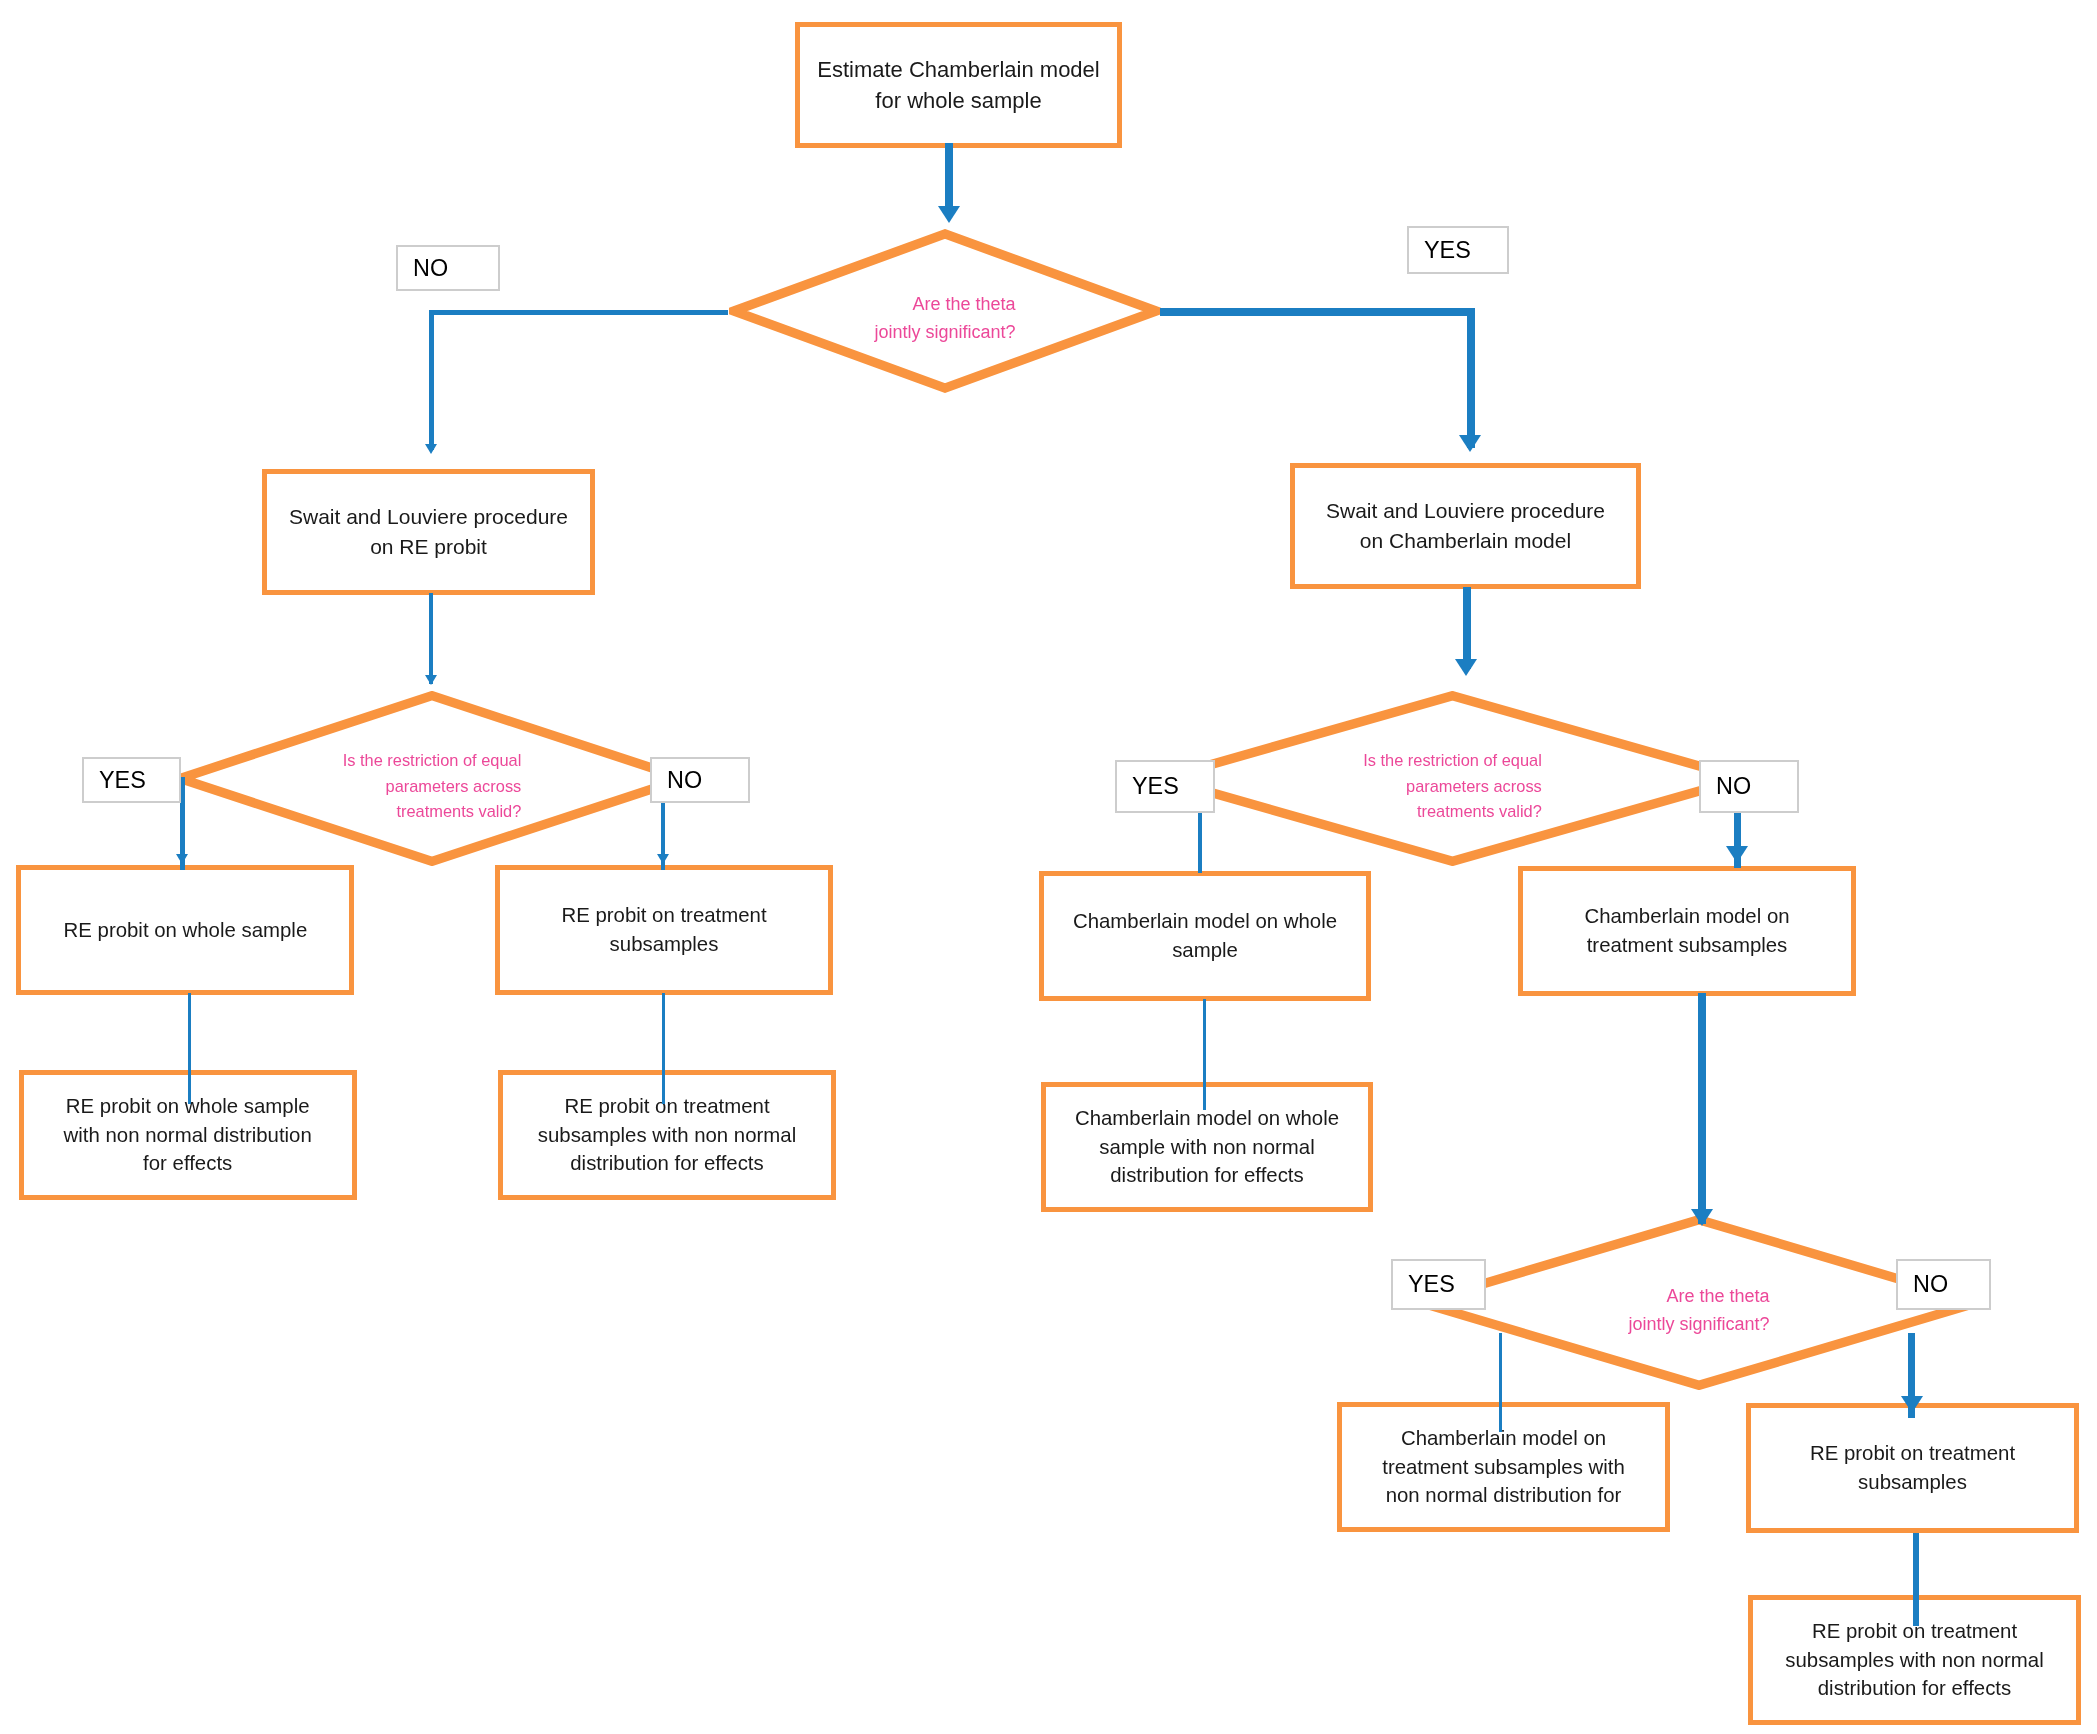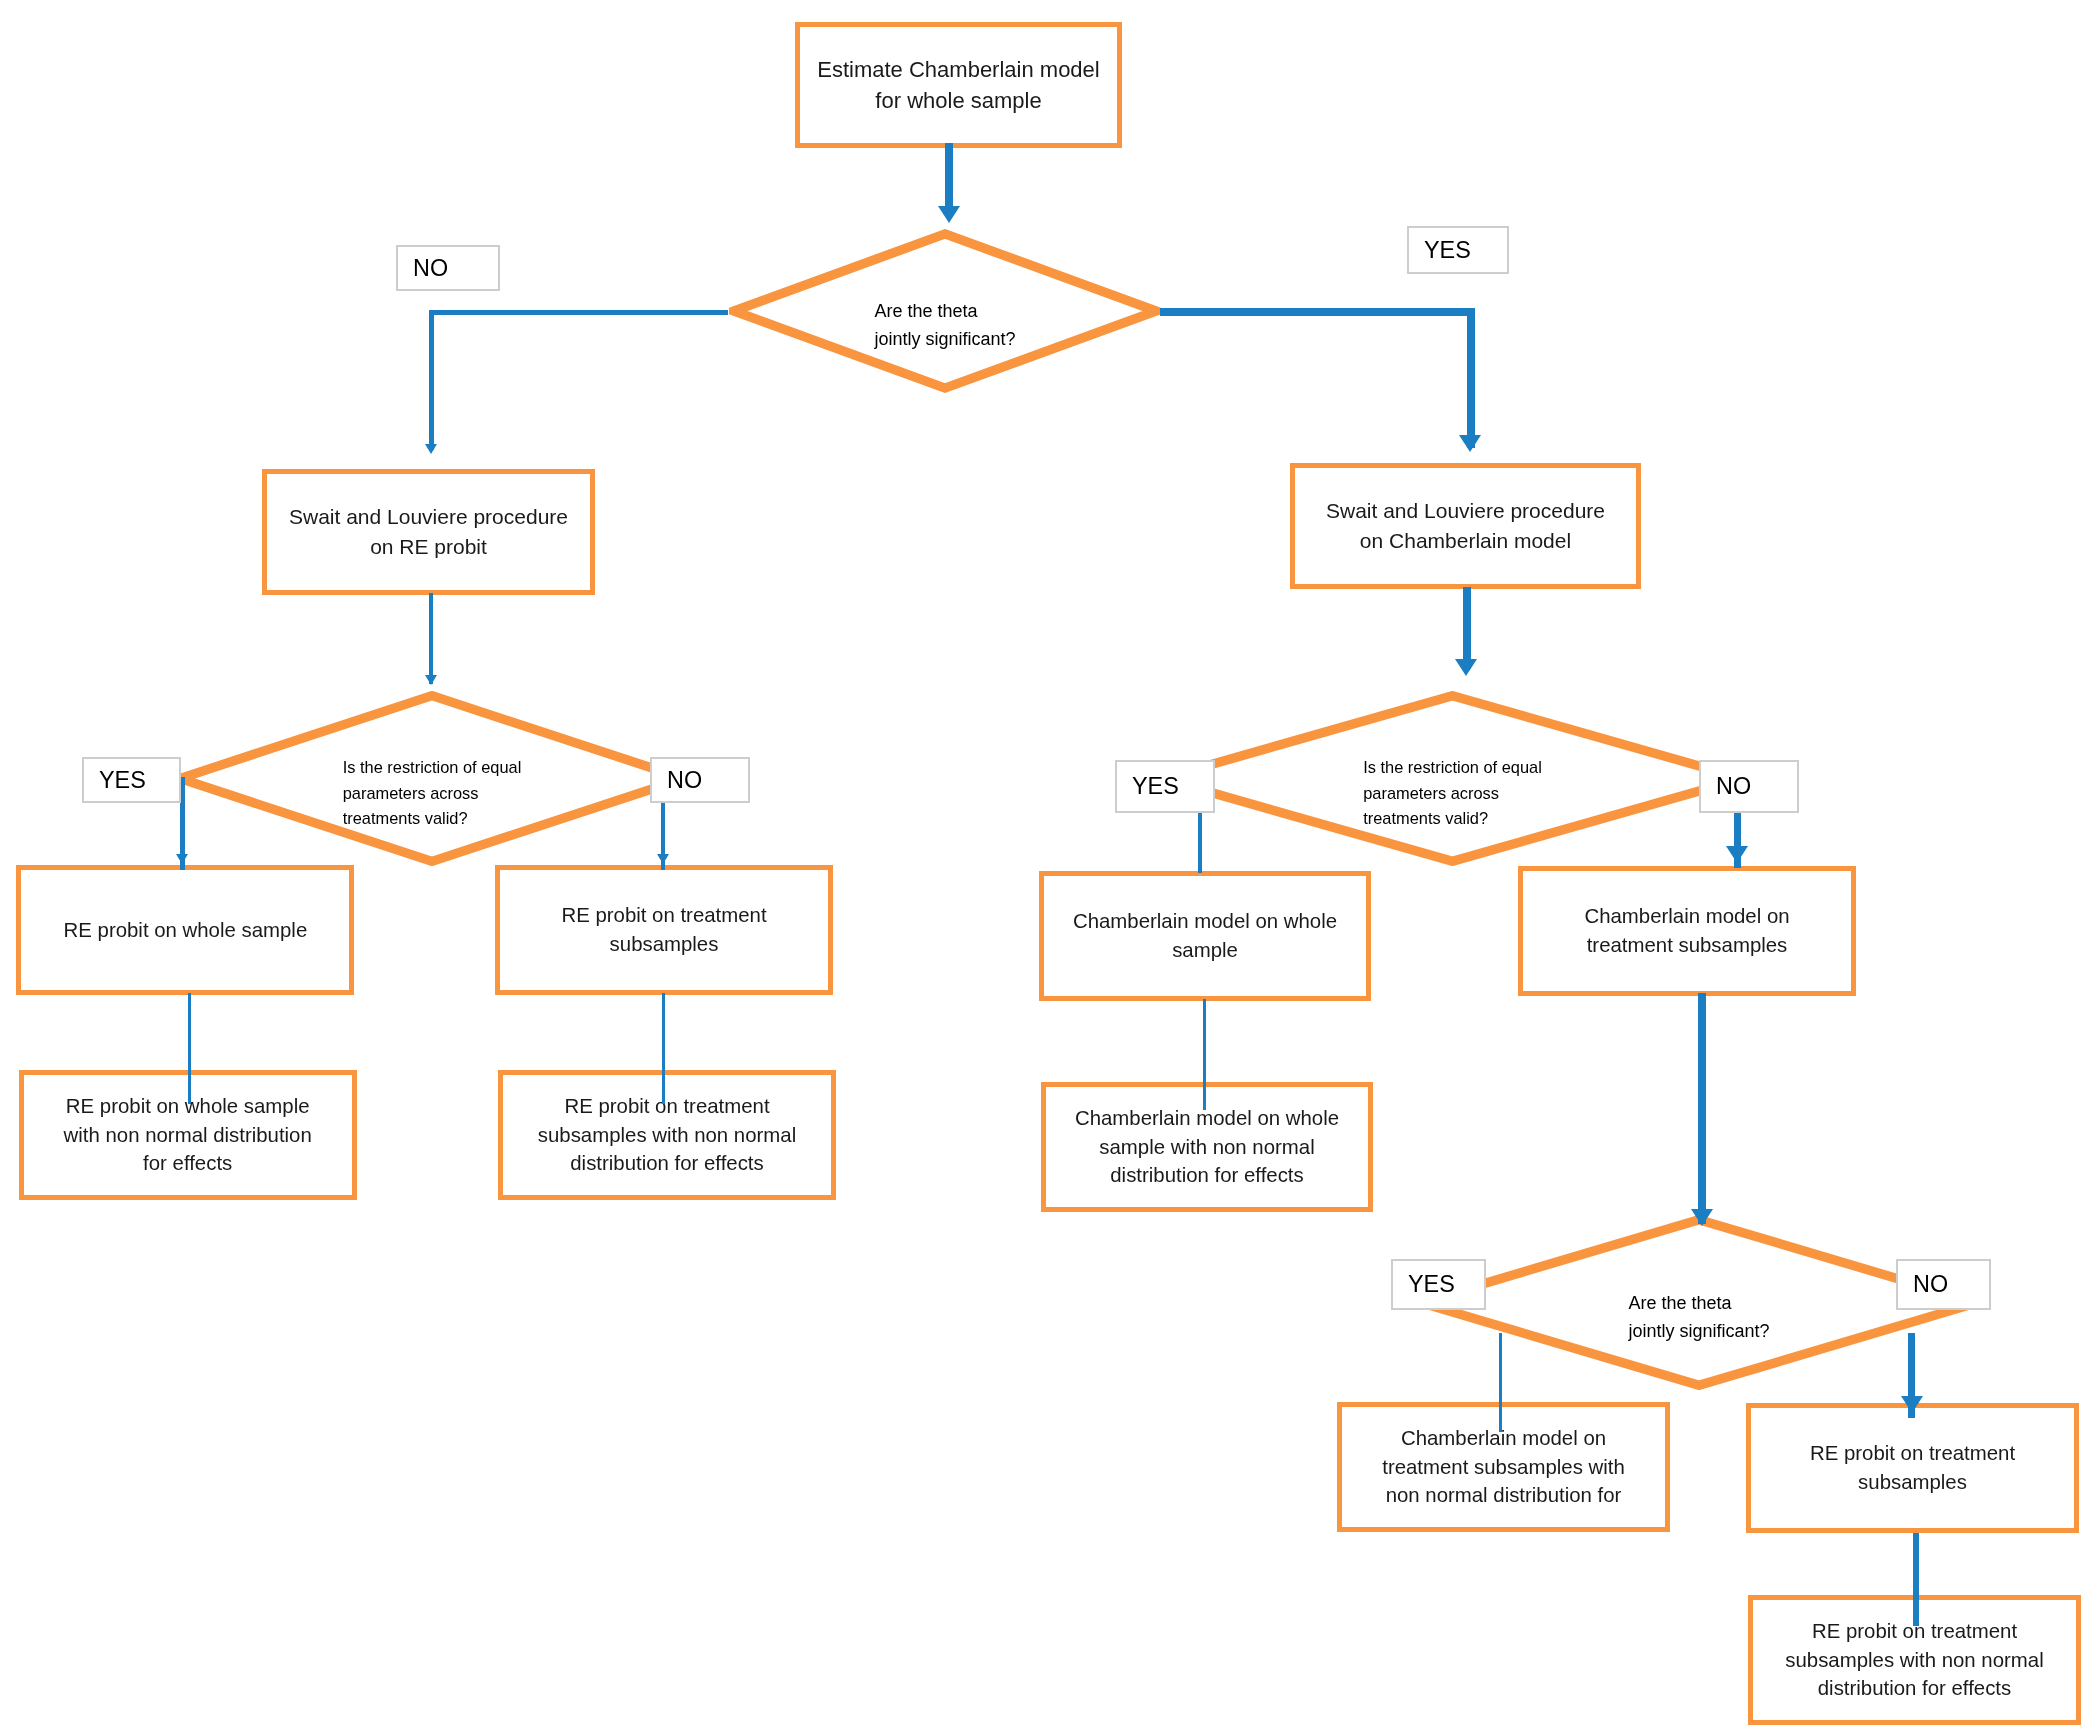--- a/index.html
+++ b/index.html
@@ -32,28 +32,28 @@
   .node span { display: block; width: 100%; }
 
   
   .diamond {
     position: absolute;
   }
   .diamond svg { position: absolute; left: 0; top: 0; }
   .diamond .dlabel {
     position: absolute;
     left: 14%;
-    top: 15px;
+    top: 8px;
     width: 72%;
     height: 100%;
     display: flex;
     align-items: center;
     justify-content: center;
-    text-align: left;
-    color: #000000;
+    text-align: right;
+    color: #ec4899;
     line-height: 1.55;
   }
 
   
   .tag {
     position: absolute;
     box-sizing: border-box;
     border: 2.3px solid #cdcdcd;
     background: #ffffff;
     display: flex;

